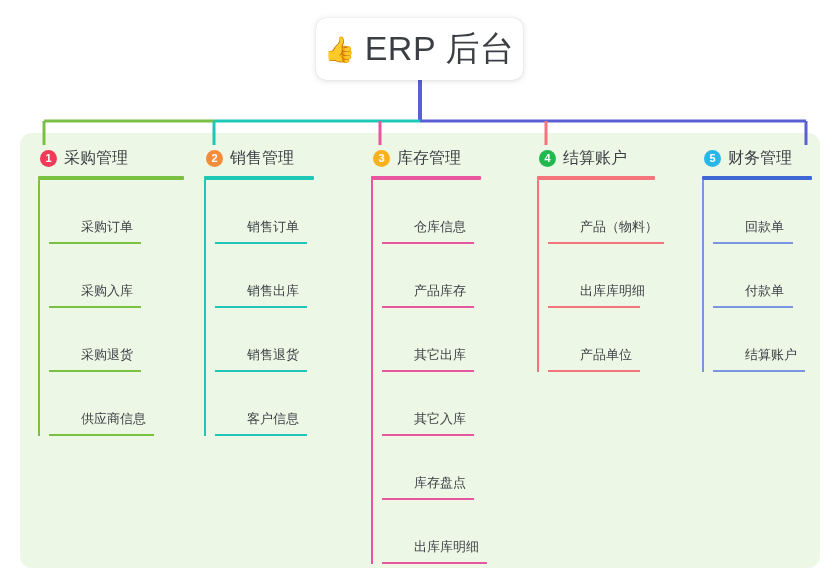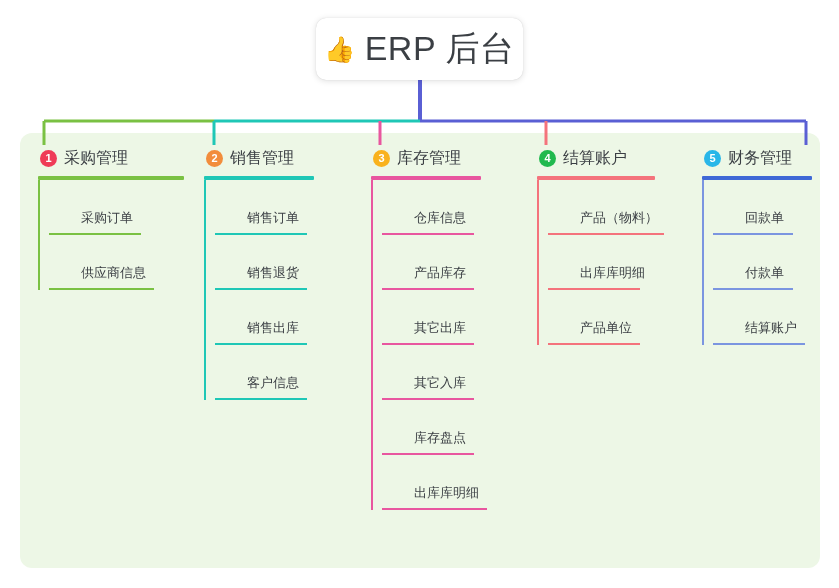--- a/index.html
+++ b/index.html
@@ -111,21 +111,21 @@
   }
   .spine {
     position: absolute;
     left: 9px;
     top: 0;
     bottom: 0;
     width: 2px;
   }
   .item {
     position: relative;
-    height: 55px;
+    height: 64px;
     box-sizing: border-box;
   }
   .item-label {
     position: absolute;
     left: 34px;
     bottom: 8px;
     font-size: 13px;
     color: #3b3f44;
     white-space: nowrap;
   }
@@ -167,43 +167,51 @@
           <span class="col-title">采购管理</span>
         </div>
         <div class="col-rule" style="background: rgb(122, 193, 67); width: 146px;"></div>
         <div class="items">
           <div class="spine" style="background: rgb(122, 193, 67); left: 0px;"></div>
           <div class="item">
             <span class="item-label">采购订单</span>
             <div class="item-rule" style="background: rgb(122, 193, 67); width: 92px;"></div>
           </div>
           <div class="item">
+            <span class="item-label">采购入库</span>
+            <div class="item-rule" style="background: rgb(122, 193, 67); width: 92px;"></div>
+          </div>
+          <div class="item">
+            <span class="item-label">采购退货</span>
+            <div class="item-rule" style="background: rgb(122, 193, 67); width: 92px;"></div>
+          </div>
+          <div class="item">
             <span class="item-label">供应商信息</span>
             <div class="item-rule" style="background: rgb(122, 193, 67); width: 105px;"></div>
           </div>
         </div>
       </div>
       <div class="column" style="left: 204px; width: 110px;">
         <div class="col-head">
           <span class="badge" style="background: rgb(242, 141, 60);">2</span>
           <span class="col-title">销售管理</span>
         </div>
         <div class="col-rule" style="background: rgb(31, 199, 182); width: 110px;"></div>
         <div class="items">
           <div class="spine" style="background: rgb(31, 199, 182); left: 0px;"></div>
           <div class="item">
             <span class="item-label">销售订单</span>
             <div class="item-rule" style="background: rgb(31, 199, 182); width: 92px;"></div>
           </div>
           <div class="item">
+            <span class="item-label">销售出库</span>
+            <div class="item-rule" style="background: rgb(31, 199, 182); width: 92px;"></div>
+          </div>
+          <div class="item">
             <span class="item-label">销售退货</span>
-            <div class="item-rule" style="background: rgb(31, 199, 182); width: 92px;"></div>
-          </div>
-          <div class="item">
-            <span class="item-label">销售出库</span>
             <div class="item-rule" style="background: rgb(31, 199, 182); width: 92px;"></div>
           </div>
           <div class="item">
             <span class="item-label">客户信息</span>
             <div class="item-rule" style="background: rgb(31, 199, 182); width: 92px;"></div>
           </div>
         </div>
       </div>
       <div class="column" style="left: 371px; width: 110px;">
         <div class="col-head">

